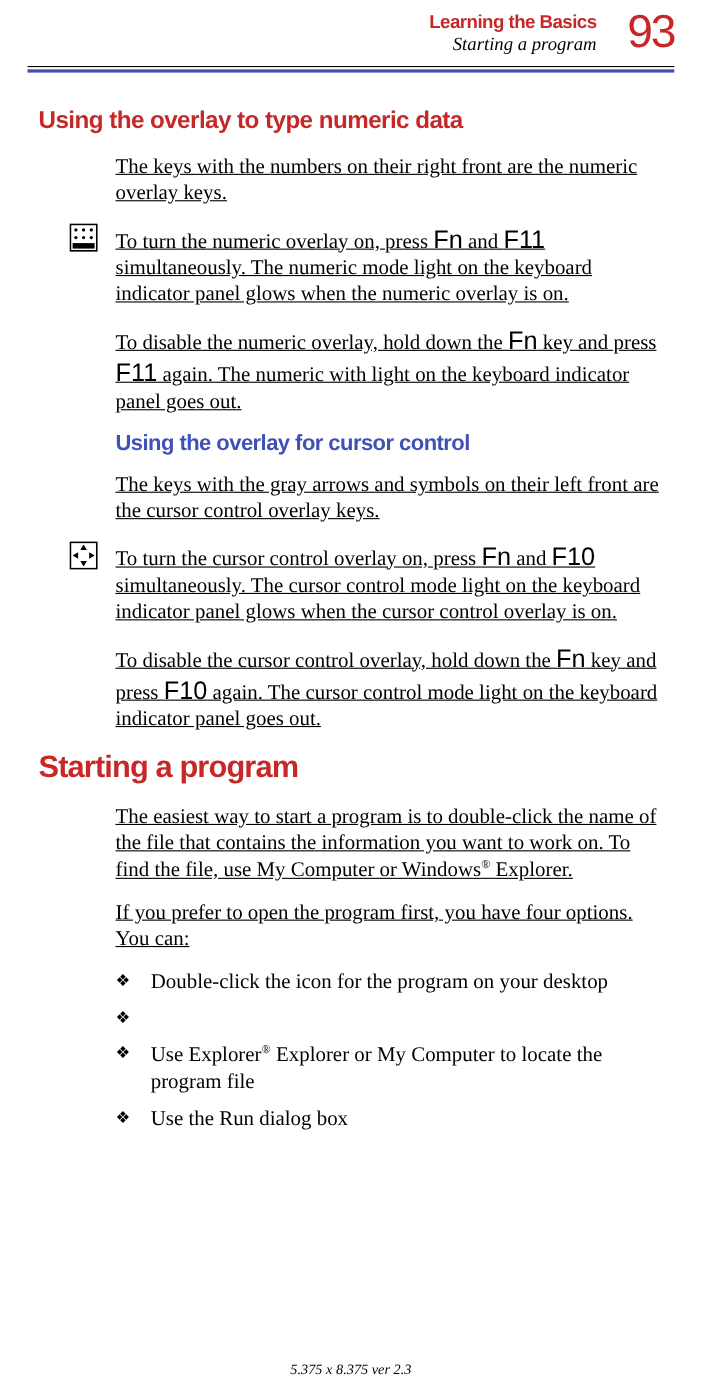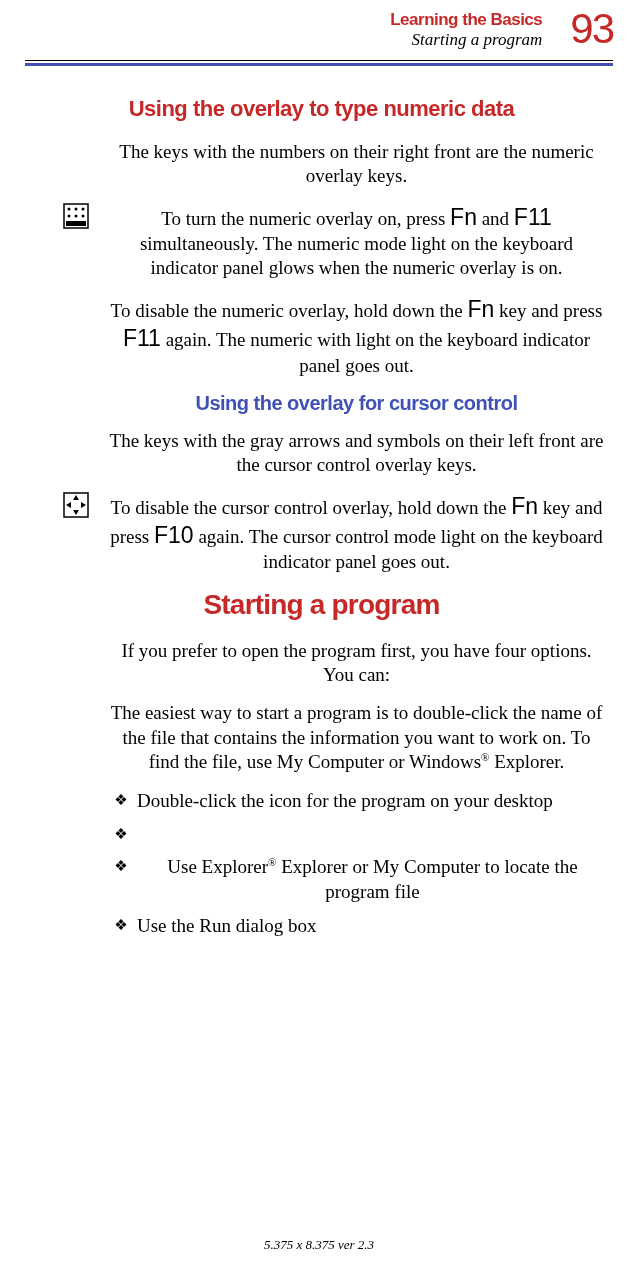--- a/index.html
+++ b/index.html
@@ -51,21 +51,20 @@
       border-top: 1px solid #000;
       margin-bottom: 2px;
     }
     .divider-thick {
       border: none;
       border-top: 3px solid #3f51b5;
     }
     .content {
       padding-left: 10px;
       padding-right: 5px;
-      text-align: center;
     }
     .heading-red {
       color: #c62828;
       font-family: Arial, sans-serif;
       font-weight: bold;
       font-size: 22px;
       letter-spacing: -0.5px;
       margin-bottom: 18px;
       margin-left: 0;
     }
@@ -88,20 +87,21 @@
       margin-bottom: 18px;
       margin-left: 0;
       margin-top: 6px;
     }
     .body-text {
       font-size: 19px;
       line-height: 1.28;
       margin-left: 70px;
       margin-bottom: 14px;
       color: #000;
+      text-decoration: underline;
     }
     .icon-margin {
       position: absolute;
       left: 28px;
       width: 26px;
       height: 26px;
     }
     .icon-row {
       position: relative;
     }
@@ -186,30 +186,31 @@
   <p class="body-text">The keys with the gray arrows and symbols on their left front are the cursor control overlay keys.</p>
 
   <div class="icon-row">
     <svg class="icon-margin" viewBox="0 0 26 26">
       <rect x="1" y="1" width="24" height="24" fill="none" stroke="#000" stroke-width="1.5"></rect>
       <polygon points="13,3 10,8 16,8" fill="#000"></polygon>
       <polygon points="13,23 10,18 16,18" fill="#000"></polygon>
       <polygon points="3,13 8,10 8,16" fill="#000"></polygon>
       <polygon points="23,13 18,10 18,16" fill="#000"></polygon>
     </svg>
+    <p class="body-text"><span>To turn the cursor control overlay on, press </span><span class="keyfont">Fn</span><span> and </span><span class="keyfont">F10</span><span> simultaneously. The cursor control mode light on the keyboard indicator panel glows when the cursor control overlay is on.</span></p>
   </div>
 
   <p class="body-text"><span>To disable the cursor control overlay, hold down the </span><span class="keyfont">Fn</span><span> key and press </span><span class="keyfont">F10</span><span> again. The cursor control mode light on the keyboard indicator panel goes out.</span></p>
 
   <h2 class="heading-main-red">Starting a program</h2>
 
+  <p class="body-text"><span>The easiest way to start a program is to double-click the name of the file that contains the information you want to work on. To find the file, use My Computer or Windows</span><span class="reg">®</span><span> Explorer.</span></p>
+
   <p class="body-text">If you prefer to open the program first, you have four options. You can:</p>
 
-  <p class="body-text"><span>The easiest way to start a program is to double-click the name of the file that contains the information you want to work on. To find the file, use My Computer or Windows</span><span class="reg">®</span><span> Explorer.</span></p>
-
   <div class="list">
     <div class="list-item">
       <span class="diamond">❖</span>
       <span class="list-text">Double-click the icon for the program on your desktop</span>
     </div>
     <div class="list-item">
       <span class="diamond">❖</span>
     </div>
     <div class="list-item">
       <span class="diamond">❖</span>

